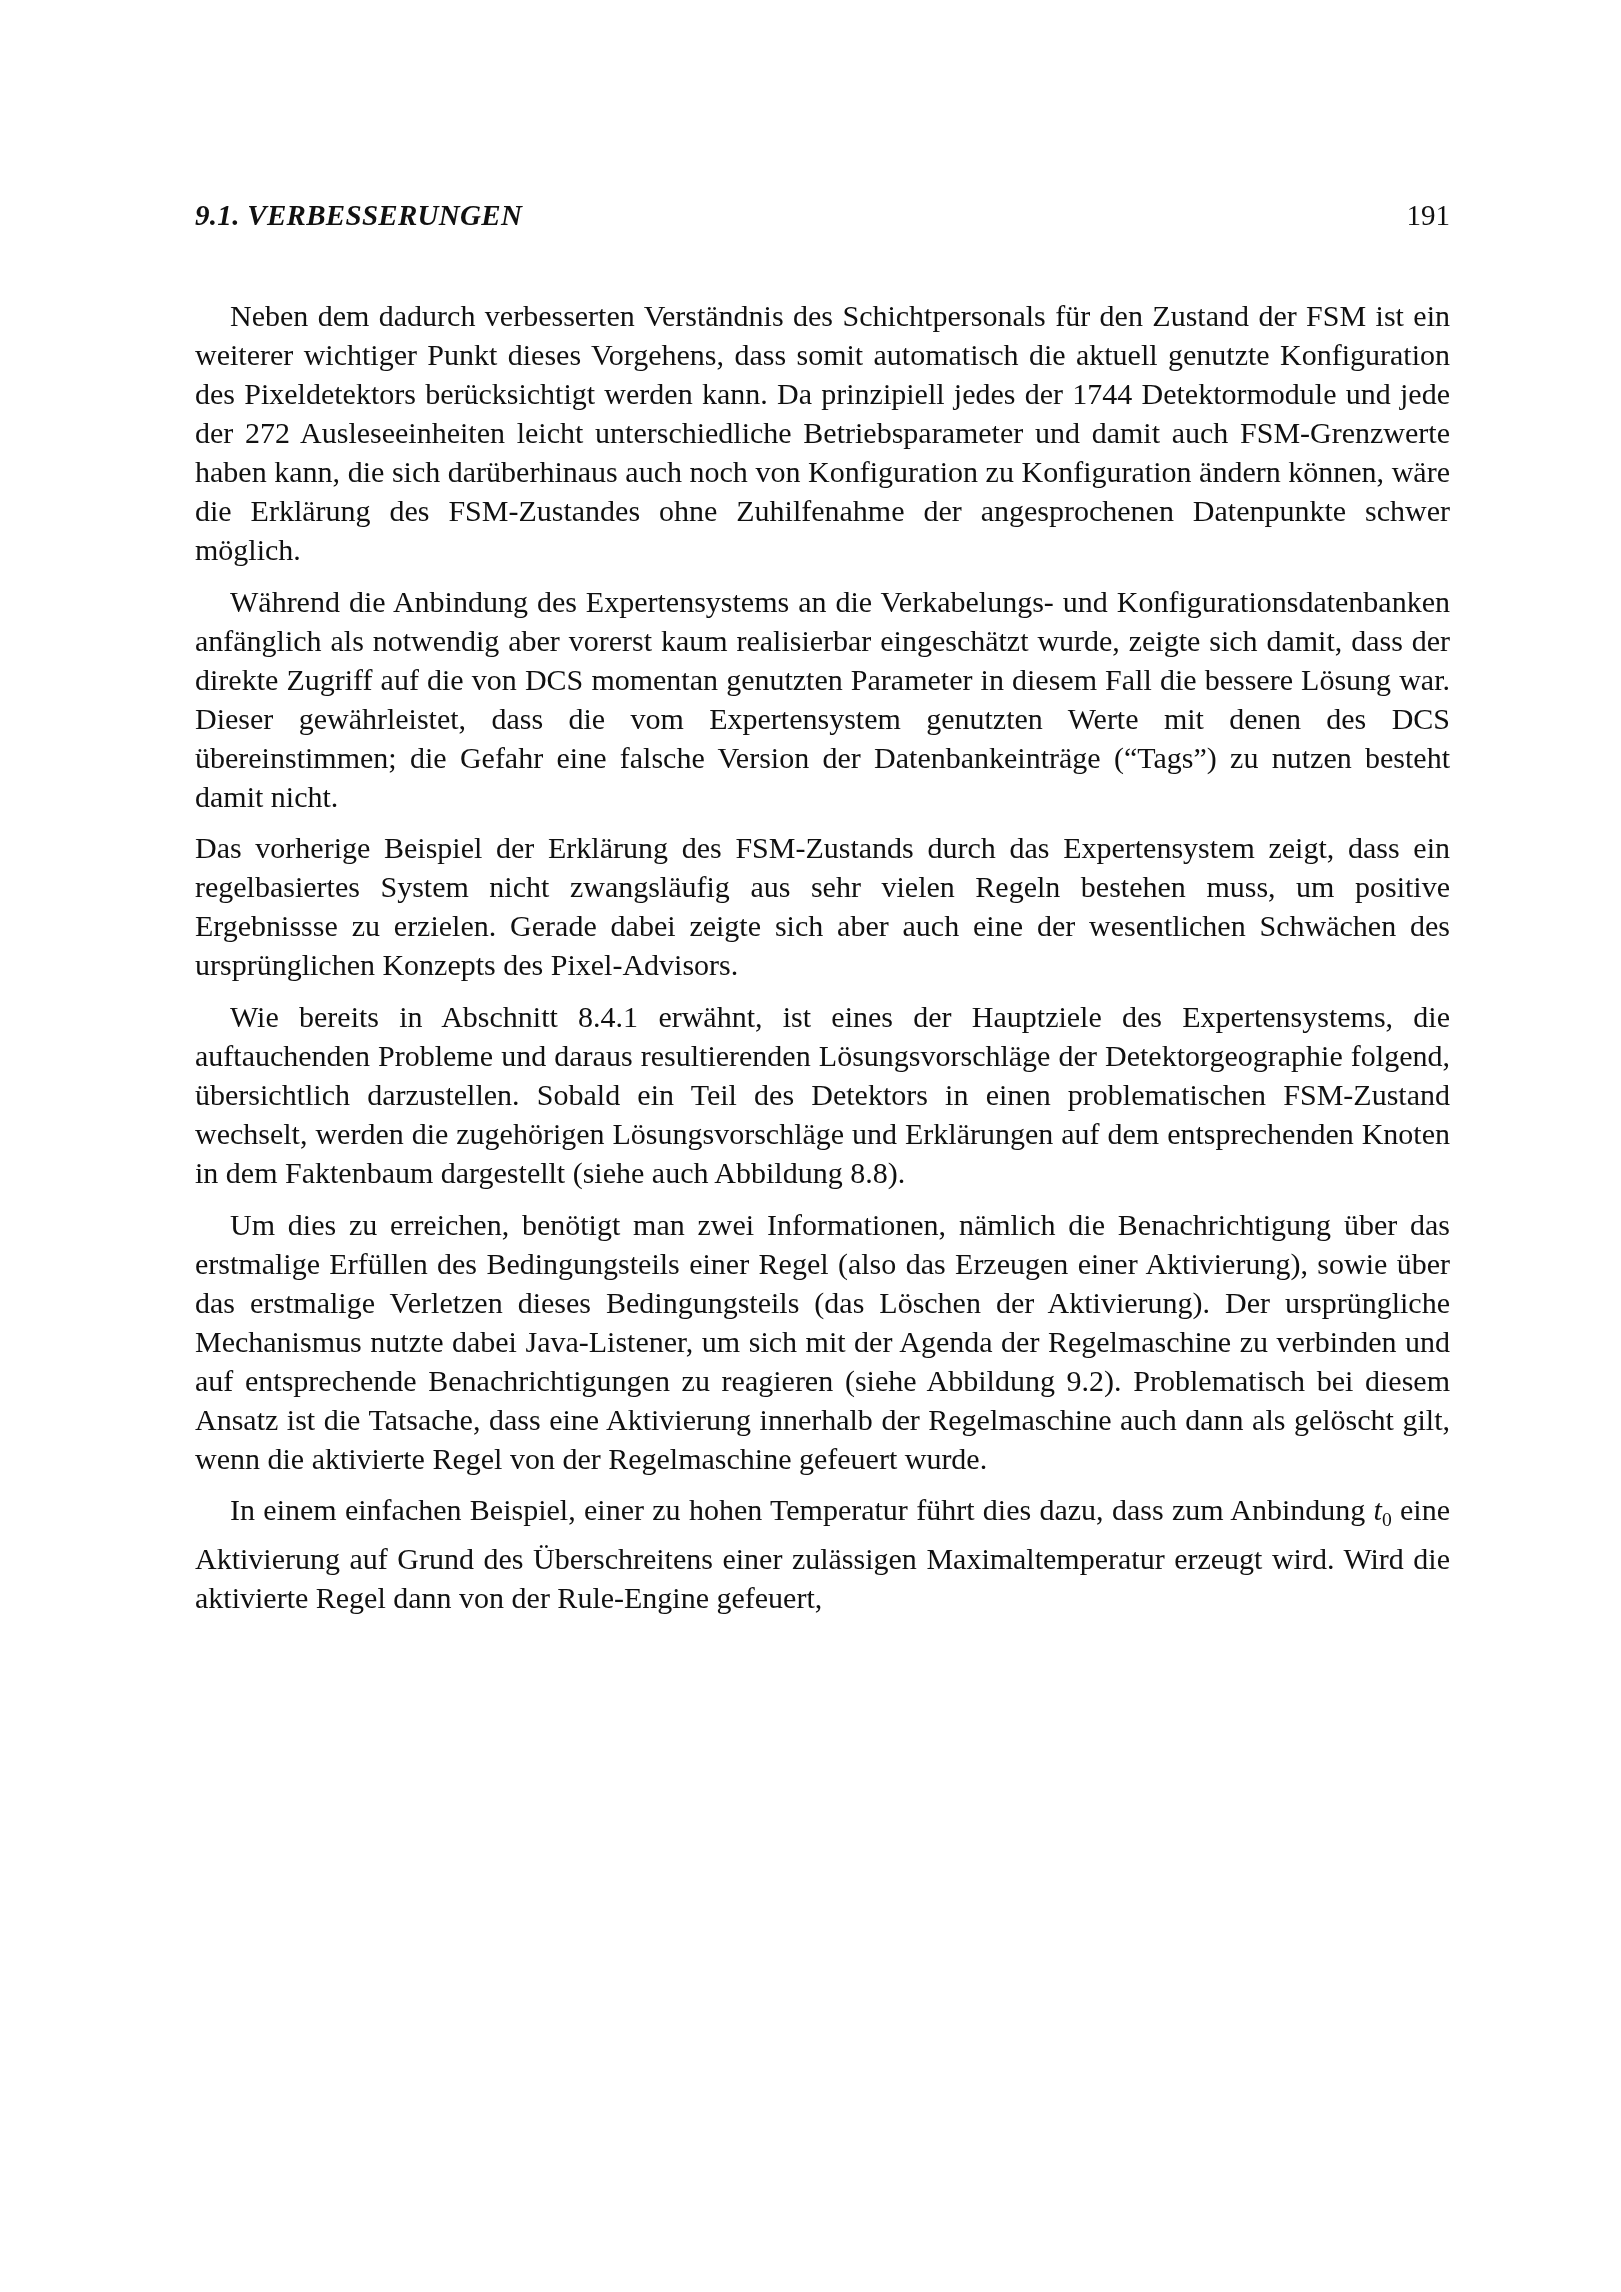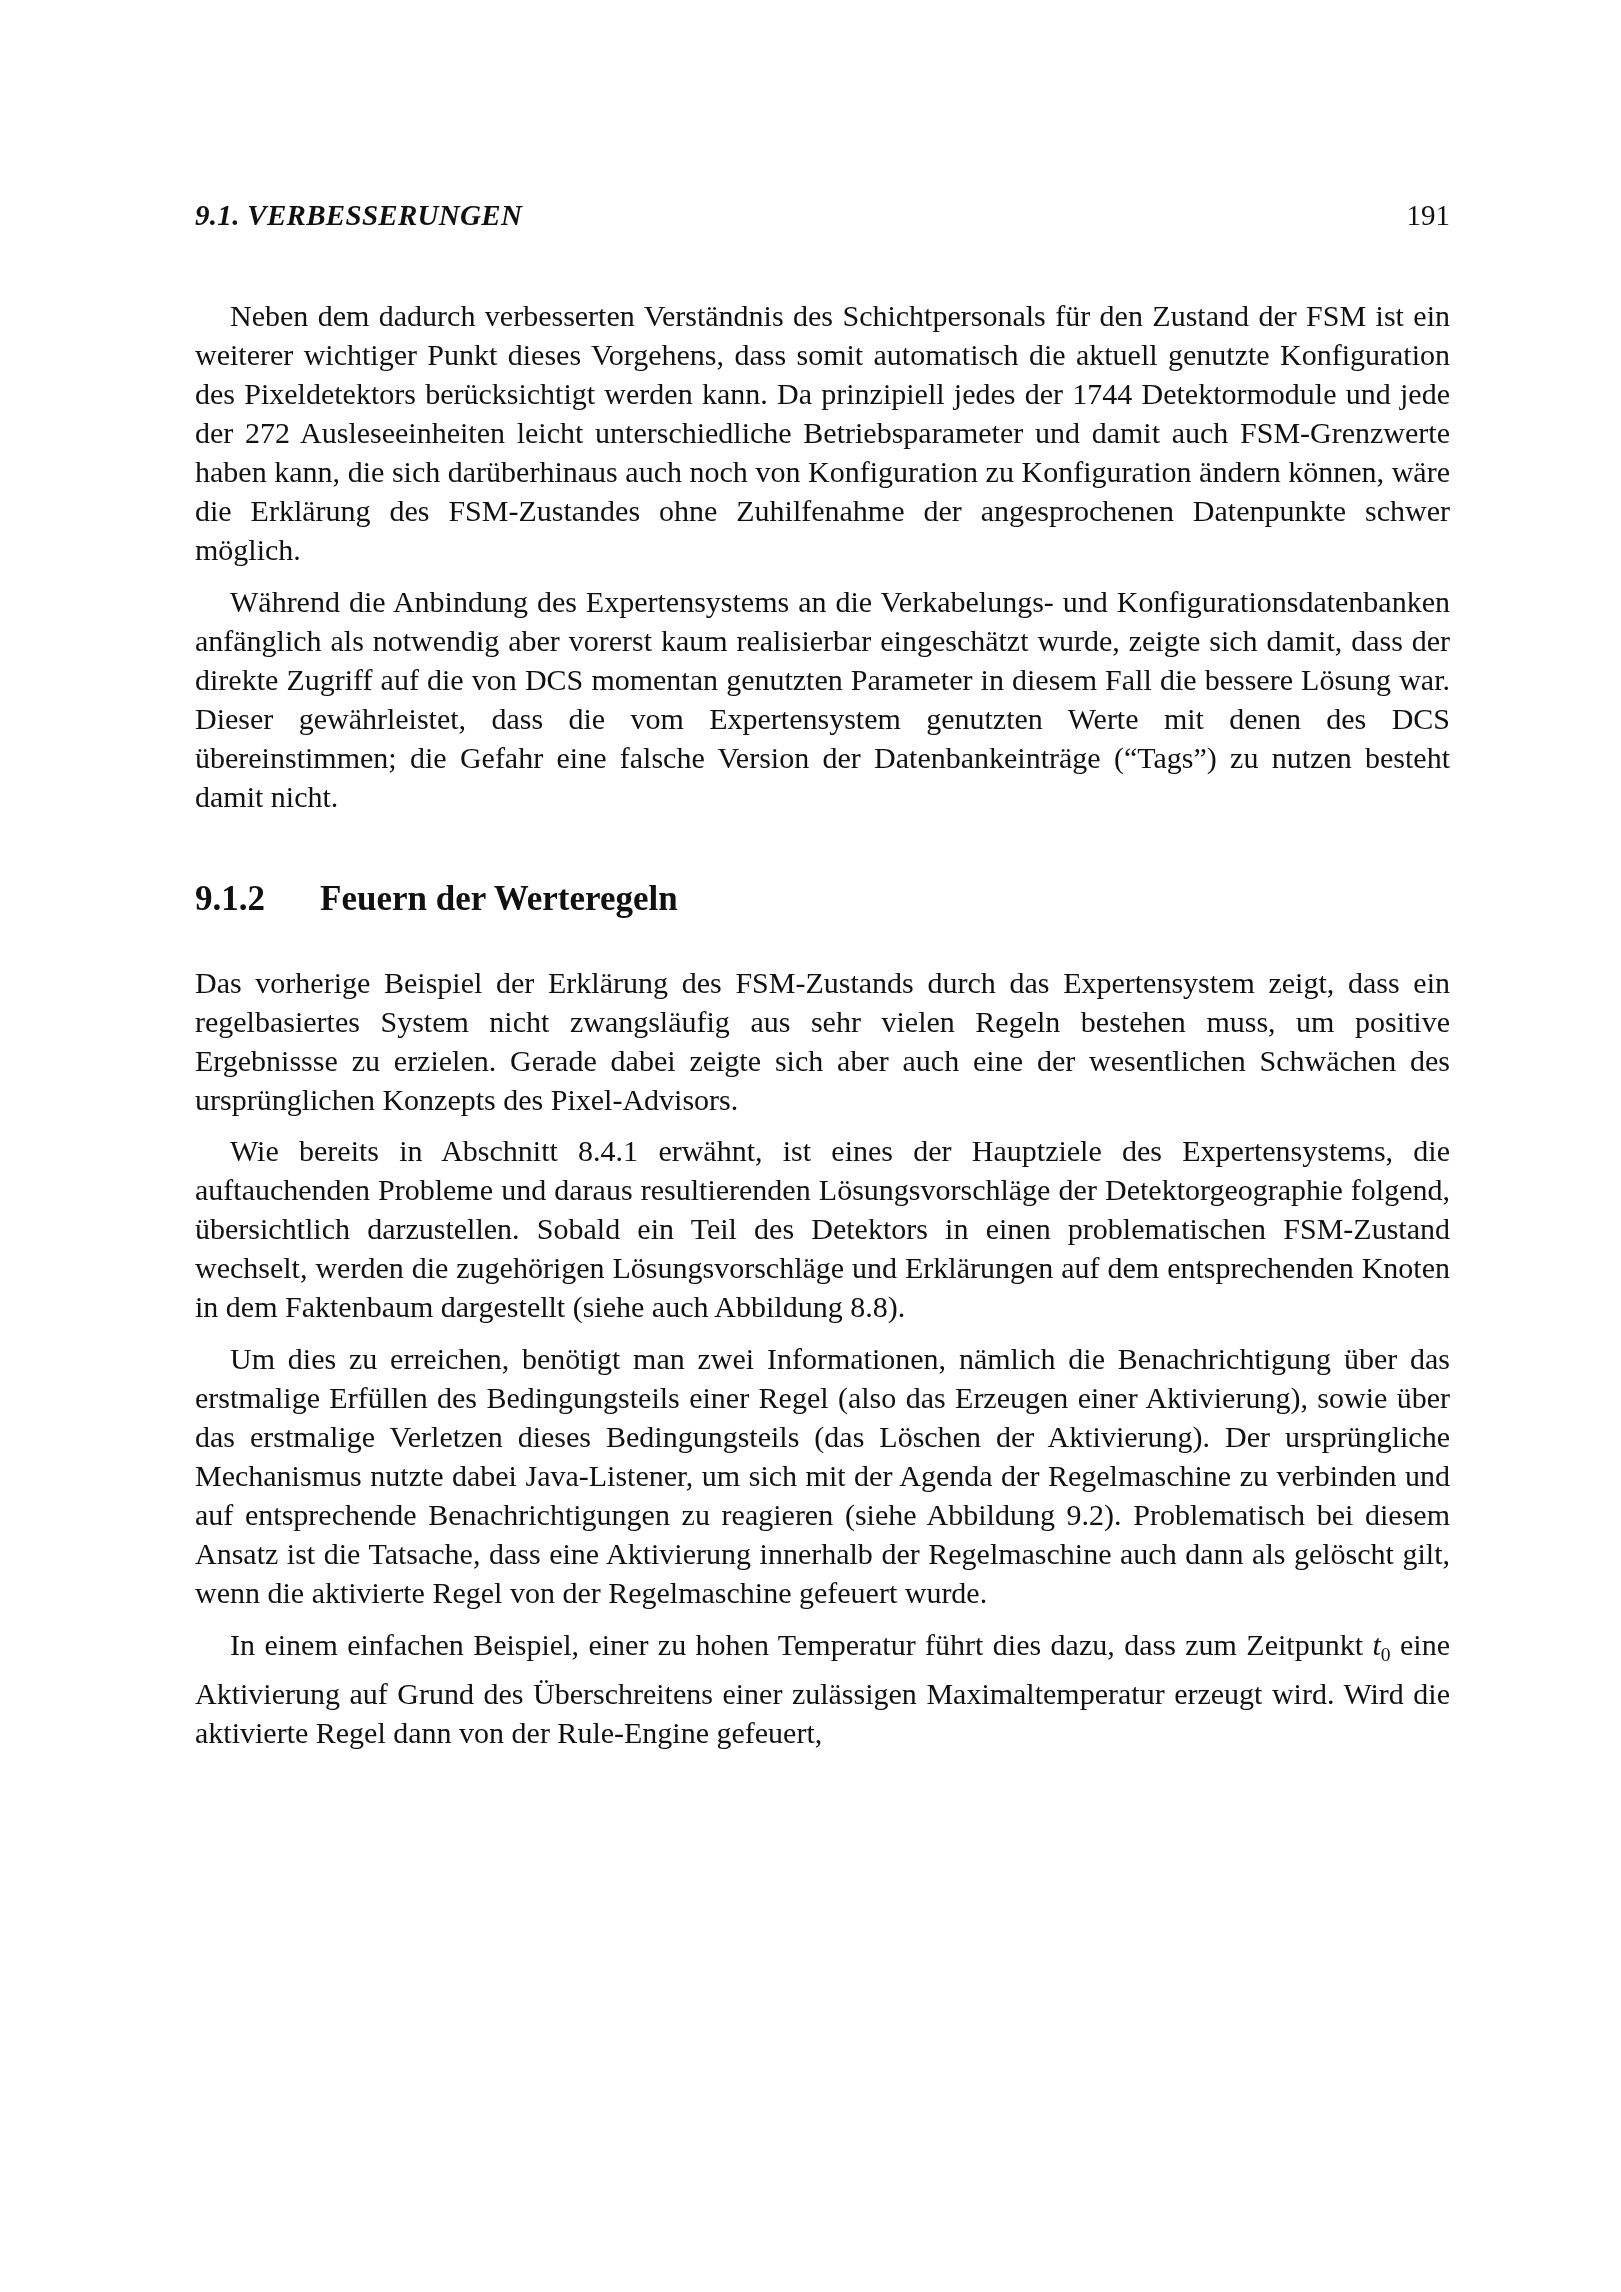--- a/index.html
+++ b/index.html
@@ -27,23 +27,20 @@
 <div class="page">
   <div class="running-head">
     <span class="sec">9.1.  VERBESSERUNGEN</span>
     <span class="pno">191</span>
   </div>
 
   <div class="body">
     <p>Neben dem dadurch verbesserten Verständnis des Schichtpersonals für den Zustand der FSM ist ein weiterer wichtiger Punkt dieses Vorgehens, dass somit automatisch die aktuell genutzte Konfiguration des Pixeldetektors berücksichtigt werden kann. Da prinzipiell jedes der 1744 Detektormodule und jede der 272 Ausleseeinheiten leicht unterschiedliche Betriebsparameter und damit auch FSM-Grenzwerte haben kann, die sich darüberhinaus auch noch von Konfiguration zu Konfiguration ändern können, wäre die Erklärung des FSM-Zustandes ohne Zuhilfenahme der angesprochenen Datenpunkte schwer möglich.</p>
     <p>Während die Anbindung des Expertensystems an die Verkabelungs- und Konfigurationsdatenbanken anfänglich als notwendig aber vorerst kaum realisierbar eingeschätzt wurde, zeigte sich damit, dass der direkte Zugriff auf die von DCS momentan genutzten Parameter in diesem Fall die bessere Lösung war. Dieser gewährleistet, dass die vom Expertensystem genutzten Werte mit denen des DCS übereinstimmen; die Gefahr eine falsche Version der Datenbankeinträge (“Tags”) zu nutzen besteht damit nicht.</p>
 
-    <h3>
-      <span class="num">9.1.2</span><span>Feuern der Werteregeln</span>
-    </h3>
 
     <p class="noindent">Das vorherige Beispiel der Erklärung des FSM-Zustands durch das Expertensystem zeigt, dass ein regelbasiertes System nicht zwangsläufig aus sehr vielen Regeln bestehen muss, um positive Ergebnissse zu erzielen. Gerade dabei zeigte sich aber auch eine der wesentlichen Schwächen des ursprünglichen Konzepts des Pixel-Advisors.</p>
     <p>Wie bereits in Abschnitt 8.4.1 erwähnt, ist eines der Hauptziele des Expertensystems, die auftauchenden Probleme und daraus resultierenden Lösungsvorschläge der Detektorgeographie folgend, übersichtlich darzustellen. Sobald ein Teil des Detektors in einen problematischen FSM-Zustand wechselt, werden die zugehörigen Lösungsvorschläge und Erklärungen auf dem entsprechenden Knoten in dem Faktenbaum dargestellt (siehe auch Abbildung 8.8).</p>
     <p>Um dies zu erreichen, benötigt man zwei Informationen, nämlich die Benachrichtigung über das erstmalige Erfüllen des Bedingungsteils einer Regel (also das Erzeugen einer Aktivierung), sowie über das erstmalige Verletzen dieses Bedingungsteils (das Löschen der Aktivierung). Der ursprüngliche Mechanismus nutzte dabei Java-Listener, um sich mit der Agenda der Regelmaschine zu verbinden und auf entsprechende Benachrichtigungen zu reagieren (siehe Abbildung 9.2). Problematisch bei diesem Ansatz ist die Tatsache, dass eine Aktivierung innerhalb der Regelmaschine auch dann als gelöscht gilt, wenn die aktivierte Regel von der Regelmaschine gefeuert wurde.</p>
-    <p><span>In einem einfachen Beispiel, einer zu hohen Temperatur führt dies dazu, dass zum Zeitpunkt </span><span class="ital">t</span><span class="sub">0</span><span> eine Aktivierung auf Grund des Überschreitens einer zulässigen Maximaltemperatur erzeugt wird. Wird die aktivierte Regel dann von der Rule-Engine gefeuert,</span></p>
+    <p><span>In einem einfachen Beispiel, einer zu hohen Temperatur führt dies dazu, dass zum Anbindung </span><span class="ital">t</span><span class="sub">0</span><span> eine Aktivierung auf Grund des Überschreitens einer zulässigen Maximaltemperatur erzeugt wird. Wird die aktivierte Regel dann von der Rule-Engine gefeuert,</span></p>
   </div>
 </div>
 
 
 </body></html>

